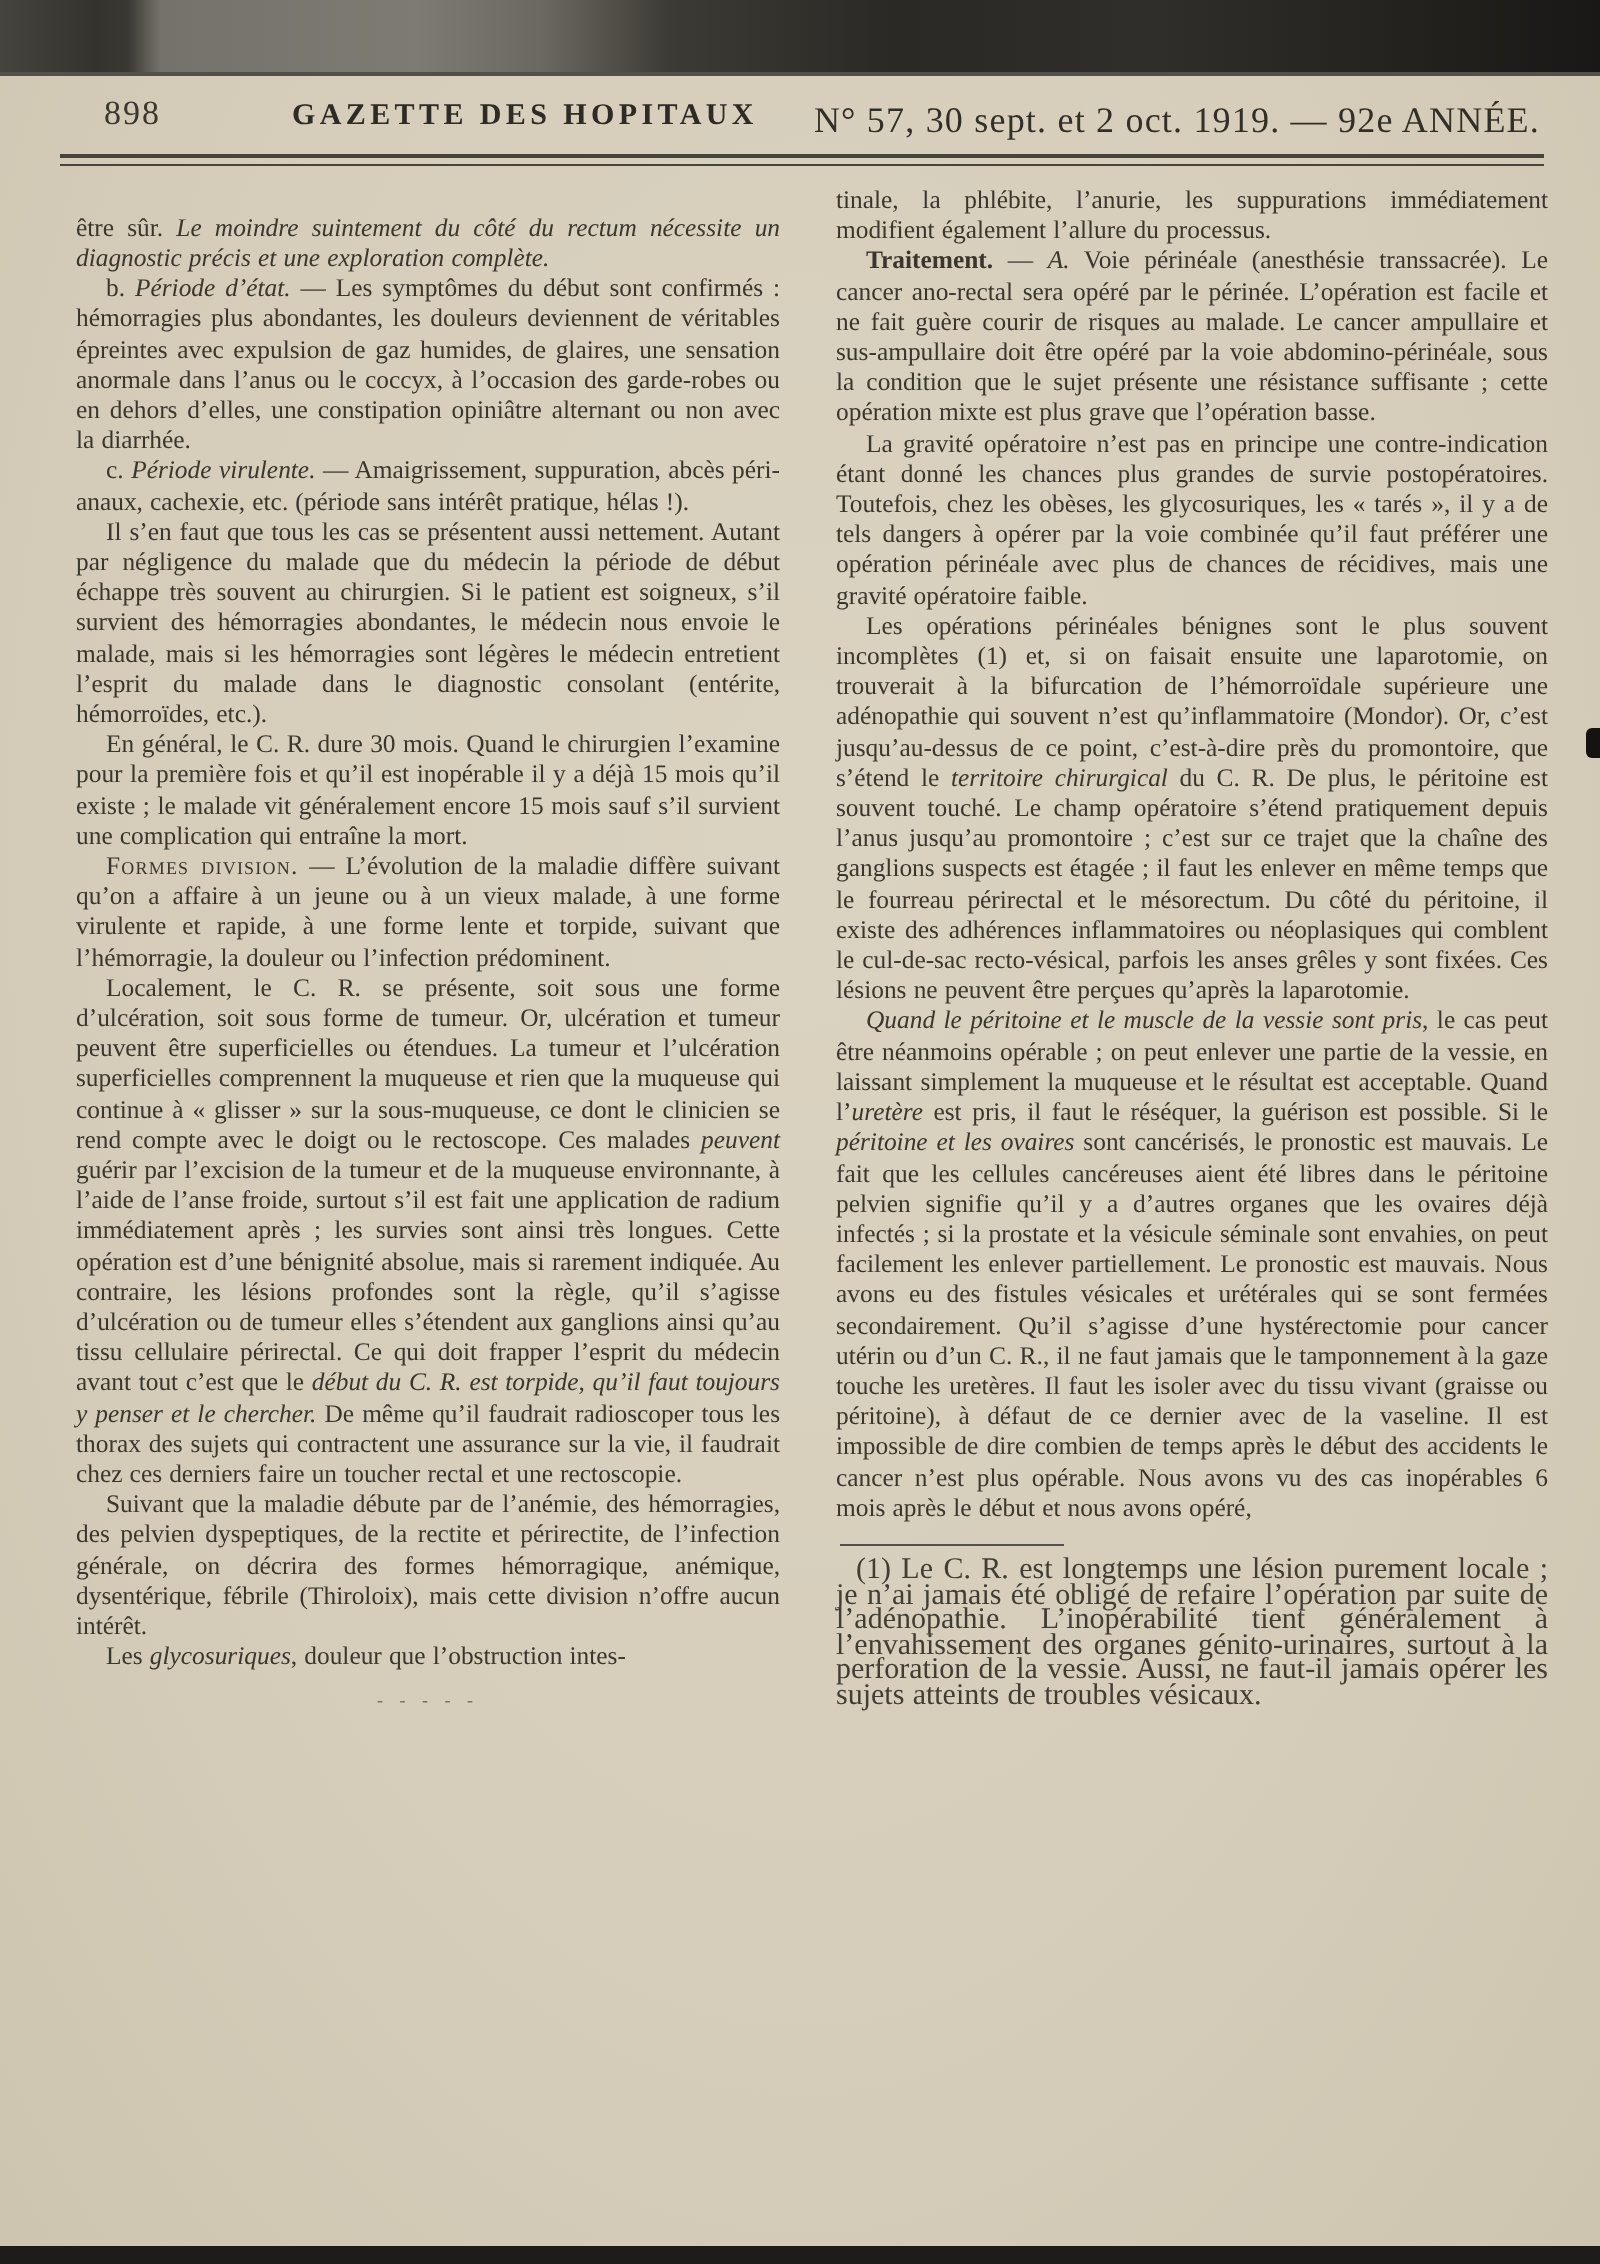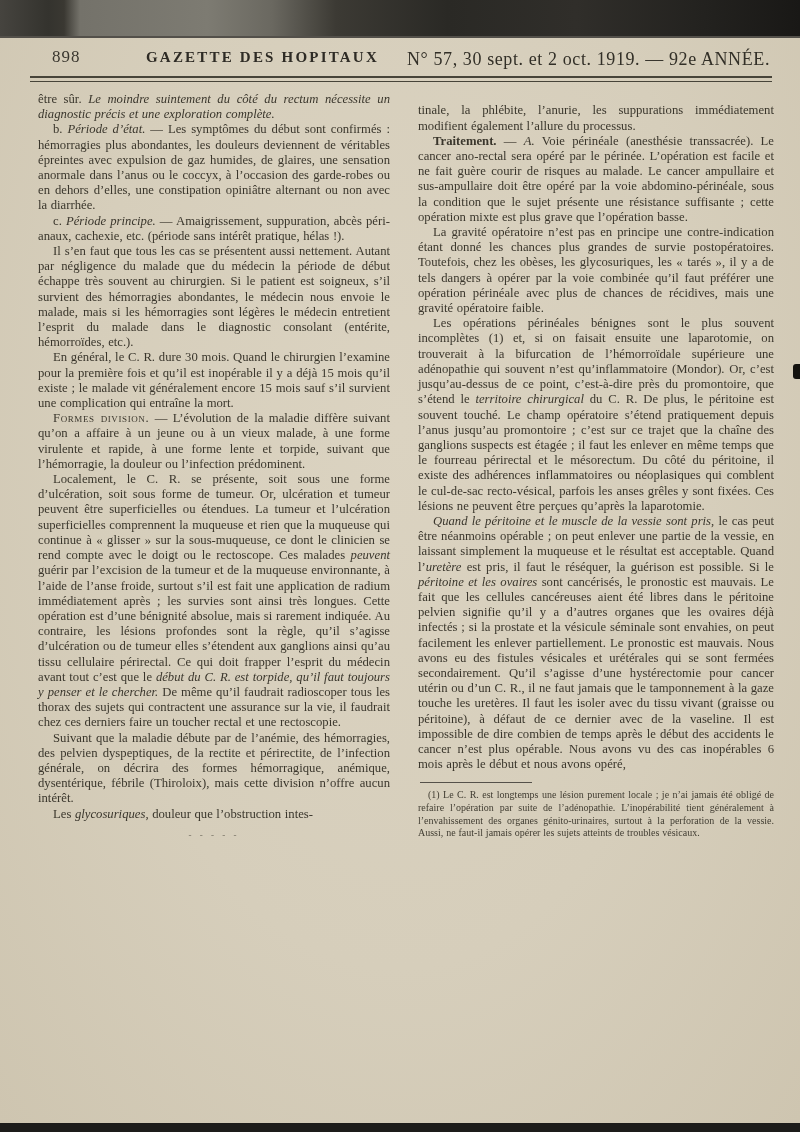--- a/index.html
+++ b/index.html
@@ -85,21 +85,21 @@
     font-size: 9px;
     letter-spacing: 3px;
   }
   .footnote { margin-top: 10px; }
   .footnote-rule {
     width: 112px;
     border-top: 1px solid #55514a;
     margin: 0 0 6px 2px;
   }
   .footnote-body p.para {
-    font-size: 10px;
+    font-size: 15px;
     line-height: 12.6px;
     color: #413d32;
   }
   .footnote-body p.para.ind { text-indent: 10px; }
 </style>
 </head>
 <body>
 
 <div class="scan">
   <div class="top-band"></div>
@@ -113,21 +113,21 @@
     </div>
   </header>
 
   <div class="rule-double"></div>
 
   <main class="columns">
     <section class="col-left">
       <div id="left-text">
           <p class="para"><span>être sûr. </span><span class="it">Le moindre suintement du côté du rectum nécessite un diagnostic précis et une exploration complète.</span></p>
           <p class="para ind"><span>b. </span><span class="it">Période d’état.</span><span> — Les symptômes du début sont confirmés : hémorragies plus abondantes, les douleurs deviennent de véritables épreintes avec expulsion de gaz humides, de glaires, une sensation anormale dans l’anus ou le coccyx, à l’occasion des garde-robes ou en dehors d’elles, une constipation opiniâtre alternant ou non avec la diarrhée.</span></p>
-          <p class="para ind"><span>c. </span><span class="it">Période principe.</span><span> — Amaigrissement, suppuration, abcès péri-anaux, cachexie, etc. (période sans intérêt pratique, hélas !).</span></p>
+          <p class="para ind"><span>c. </span><span class="it">Période virulente.</span><span> — Amaigrissement, suppuration, abcès péri-anaux, cachexie, etc. (période sans intérêt pratique, hélas !).</span></p>
           <p class="para ind"><span>Il s’en faut que tous les cas se présentent aussi nettement. Autant par négligence du malade que du médecin la période de début échappe très souvent au chirurgien. Si le patient est soigneux, s’il survient des hémorragies abondantes, le médecin nous envoie le malade, mais si les hémorragies sont légères le médecin entretient l’esprit du malade dans le diagnostic consolant (entérite, hémorroïdes, etc.).</span></p>
           <p class="para ind"><span>En général, le C. R. dure 30 mois. Quand le chirurgien l’examine pour la première fois et qu’il est inopérable il y a déjà 15 mois qu’il existe ; le malade vit généralement encore 15 mois sauf s’il survient une complication qui entraîne la mort.</span></p>
           <p class="para ind"><span class="sc">Formes division.</span><span> — L’évolution de la maladie diffère suivant qu’on a affaire à un jeune ou à un vieux malade, à une forme virulente et rapide, à une forme lente et torpide, suivant que l’hémorragie, la douleur ou l’infection prédominent.</span></p>
           <p class="para ind"><span>Localement, le C. R. se présente, soit sous une forme d’ulcération, soit sous forme de tumeur. Or, ulcération et tumeur peuvent être superficielles ou étendues. La tumeur et l’ulcération superficielles comprennent la muqueuse et rien que la muqueuse qui continue à « glisser » sur la sous-muqueuse, ce dont le clinicien se rend compte avec le doigt ou le rectoscope. Ces malades </span><span class="it">peuvent</span><span> guérir par l’excision de la tumeur et de la muqueuse environnante, à l’aide de l’anse froide, surtout s’il est fait une application de radium immédiatement après ; les survies sont ainsi très longues. Cette opération est d’une bénignité absolue, mais si rarement indiquée. Au contraire, les lésions profondes sont la règle, qu’il s’agisse d’ulcération ou de tumeur elles s’étendent aux ganglions ainsi qu’au tissu cellulaire périrectal. Ce qui doit frapper l’esprit du médecin avant tout c’est que le </span><span class="it">début du C. R. est torpide, qu’il faut toujours y penser et le chercher.</span><span> De même qu’il faudrait radioscoper tous les thorax des sujets qui contractent une assurance sur la vie, il faudrait chez ces derniers faire un toucher rectal et une rectoscopie.</span></p>
           <p class="para ind"><span>Suivant que la maladie débute par de l’anémie, des hémorragies, des pelvien dyspeptiques, de la rectite et périrectite, de l’infection générale, on décrira des formes hémorragique, anémique, dysentérique, fébrile (Thiroloix), mais cette division n’offre aucun intérêt.</span></p>
           <p class="para ind"><span>Les </span><span class="it">glycosuriques</span><span>, douleur que l’obstruction intes-</span></p>
         </div>
       <div class="end-dashes">- - - - -</div>
     </section>
 

